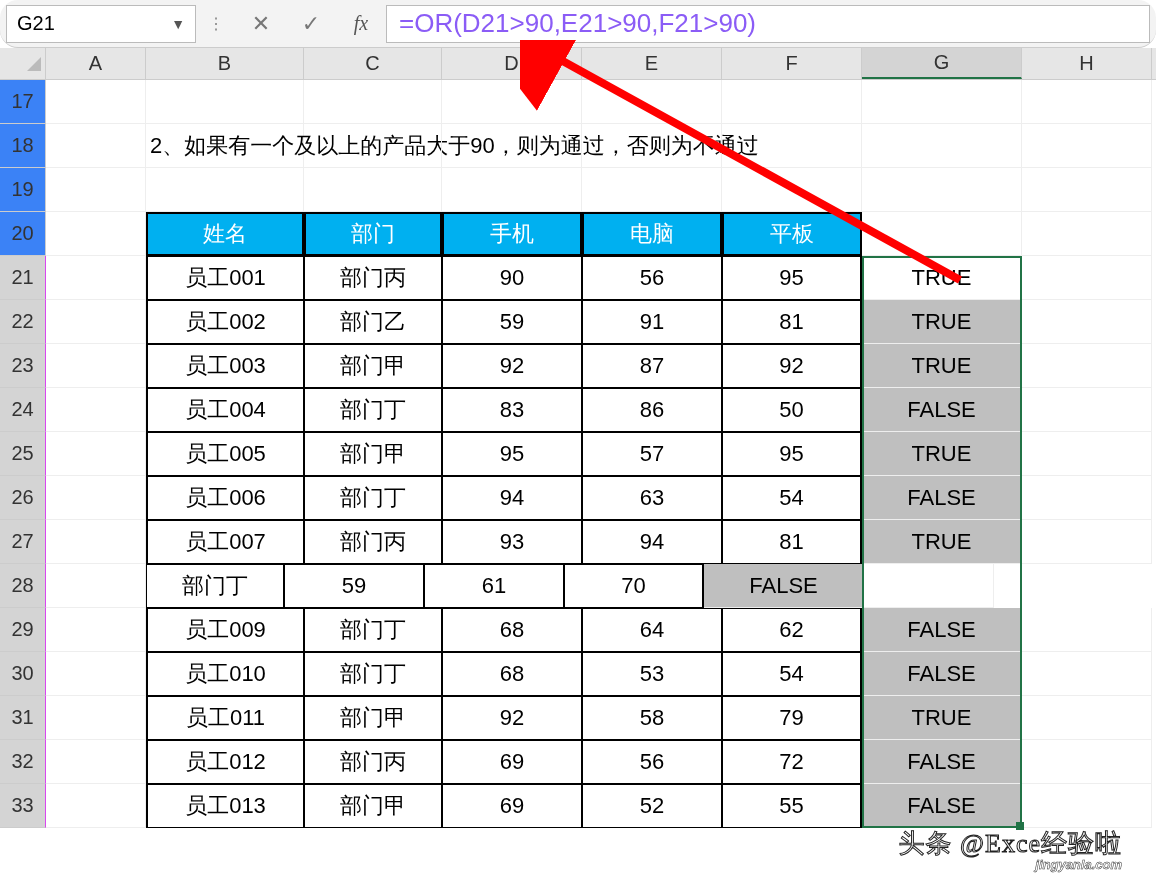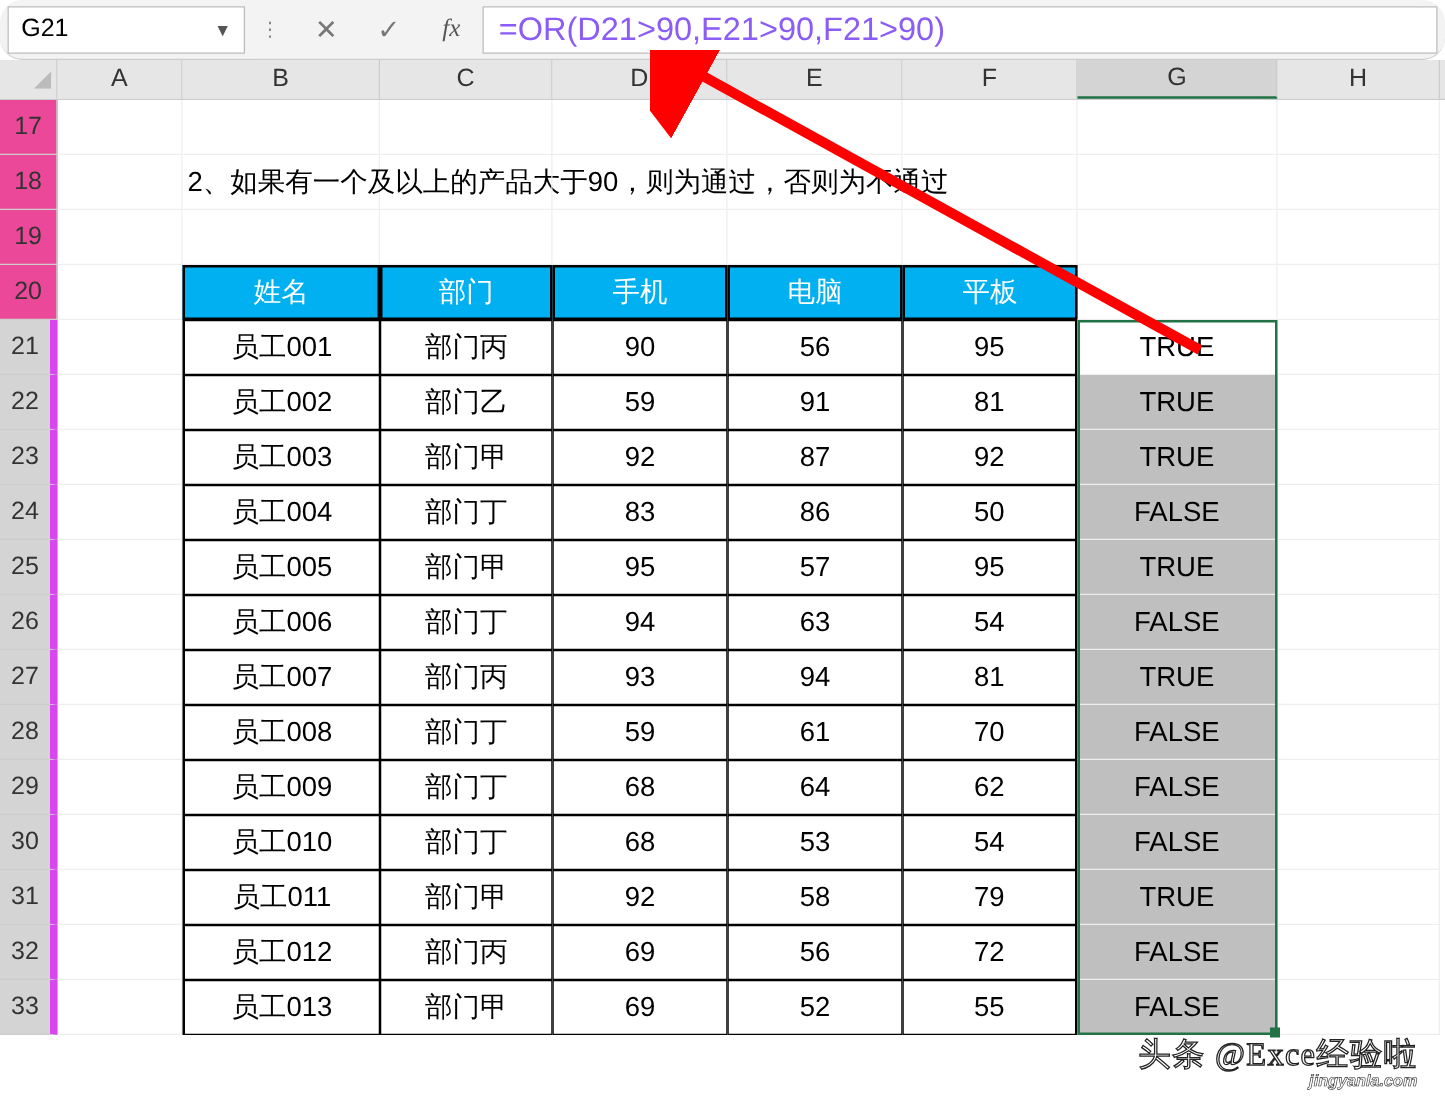--- a/index.html
+++ b/index.html
@@ -97,25 +97,25 @@
     color: #333;
     background: #e6e6e6;
   }
   .ch.active { background:#d4d4d4; border-bottom:2px solid #217346;}
   .rows { display: flex; flex-direction: column; }
   .row { display: flex; height: 44px; }
   .rh {
     width: 46px;
     border-right: 1px solid #ccc;
     border-bottom: 1px solid #ccc;
-    background: #ec4899;
+    background: #3b82f6;
     display:flex;align-items:center;justify-content:center;
     font-size:20px;color:#333;
   }
-  .rh.active { background:#d4d4d4; border-right:6px solid #d946ef;}
+  .rh.active { background:#d4d4d4; border-right:1px solid #d946ef;}
   .cell {
     border-right: 1px solid #eee;
     border-bottom: 1px solid #eee;
     display:flex;align-items:center;
     font-size:22px;
     padding: 0 6px;
     position:relative;
   }
 
   
@@ -180,21 +180,21 @@
   
   .red-arrow {
     position:absolute;
     z-index: 60;
     pointer-events:none;
   }
 
   
   .watermark {
     position:absolute;
-    right: 22px;
+    right: 34px;
     bottom: 6px;
     z-index: 70;
     text-align:right;
     pointer-events:none;
   }
   .wm1 {
     font-family: "KaiTi","STKaiti",serif;
     font-size: 26px;
     color: #fff;
     -webkit-text-stroke: 1px #222;
@@ -365,21 +365,20 @@
         <div class="cell cC tbl-cell">部门丙</div>
         <div class="cell cD tbl-cell">93</div>
         <div class="cell cE tbl-cell">94</div>
         <div class="cell cF tbl-cell tbl-right">81</div>
         <div class="cell cG result-cell sel-range">TRUE</div>
         <div class="cell cH"></div>
       </div>
       <div class="row">
         <div class="rh active">28</div>
         <div class="cell cA"></div>
-        <div class="cell cB tbl-cell tbl-left">员工008</div>
         <div class="cell cC tbl-cell">部门丁</div>
         <div class="cell cD tbl-cell">59</div>
         <div class="cell cE tbl-cell">61</div>
         <div class="cell cF tbl-cell tbl-right">70</div>
         <div class="cell cG result-cell sel-range">FALSE</div>
         <div class="cell cH"></div>
       </div>
       <div class="row">
         <div class="rh active">29</div>
         <div class="cell cA"></div>

